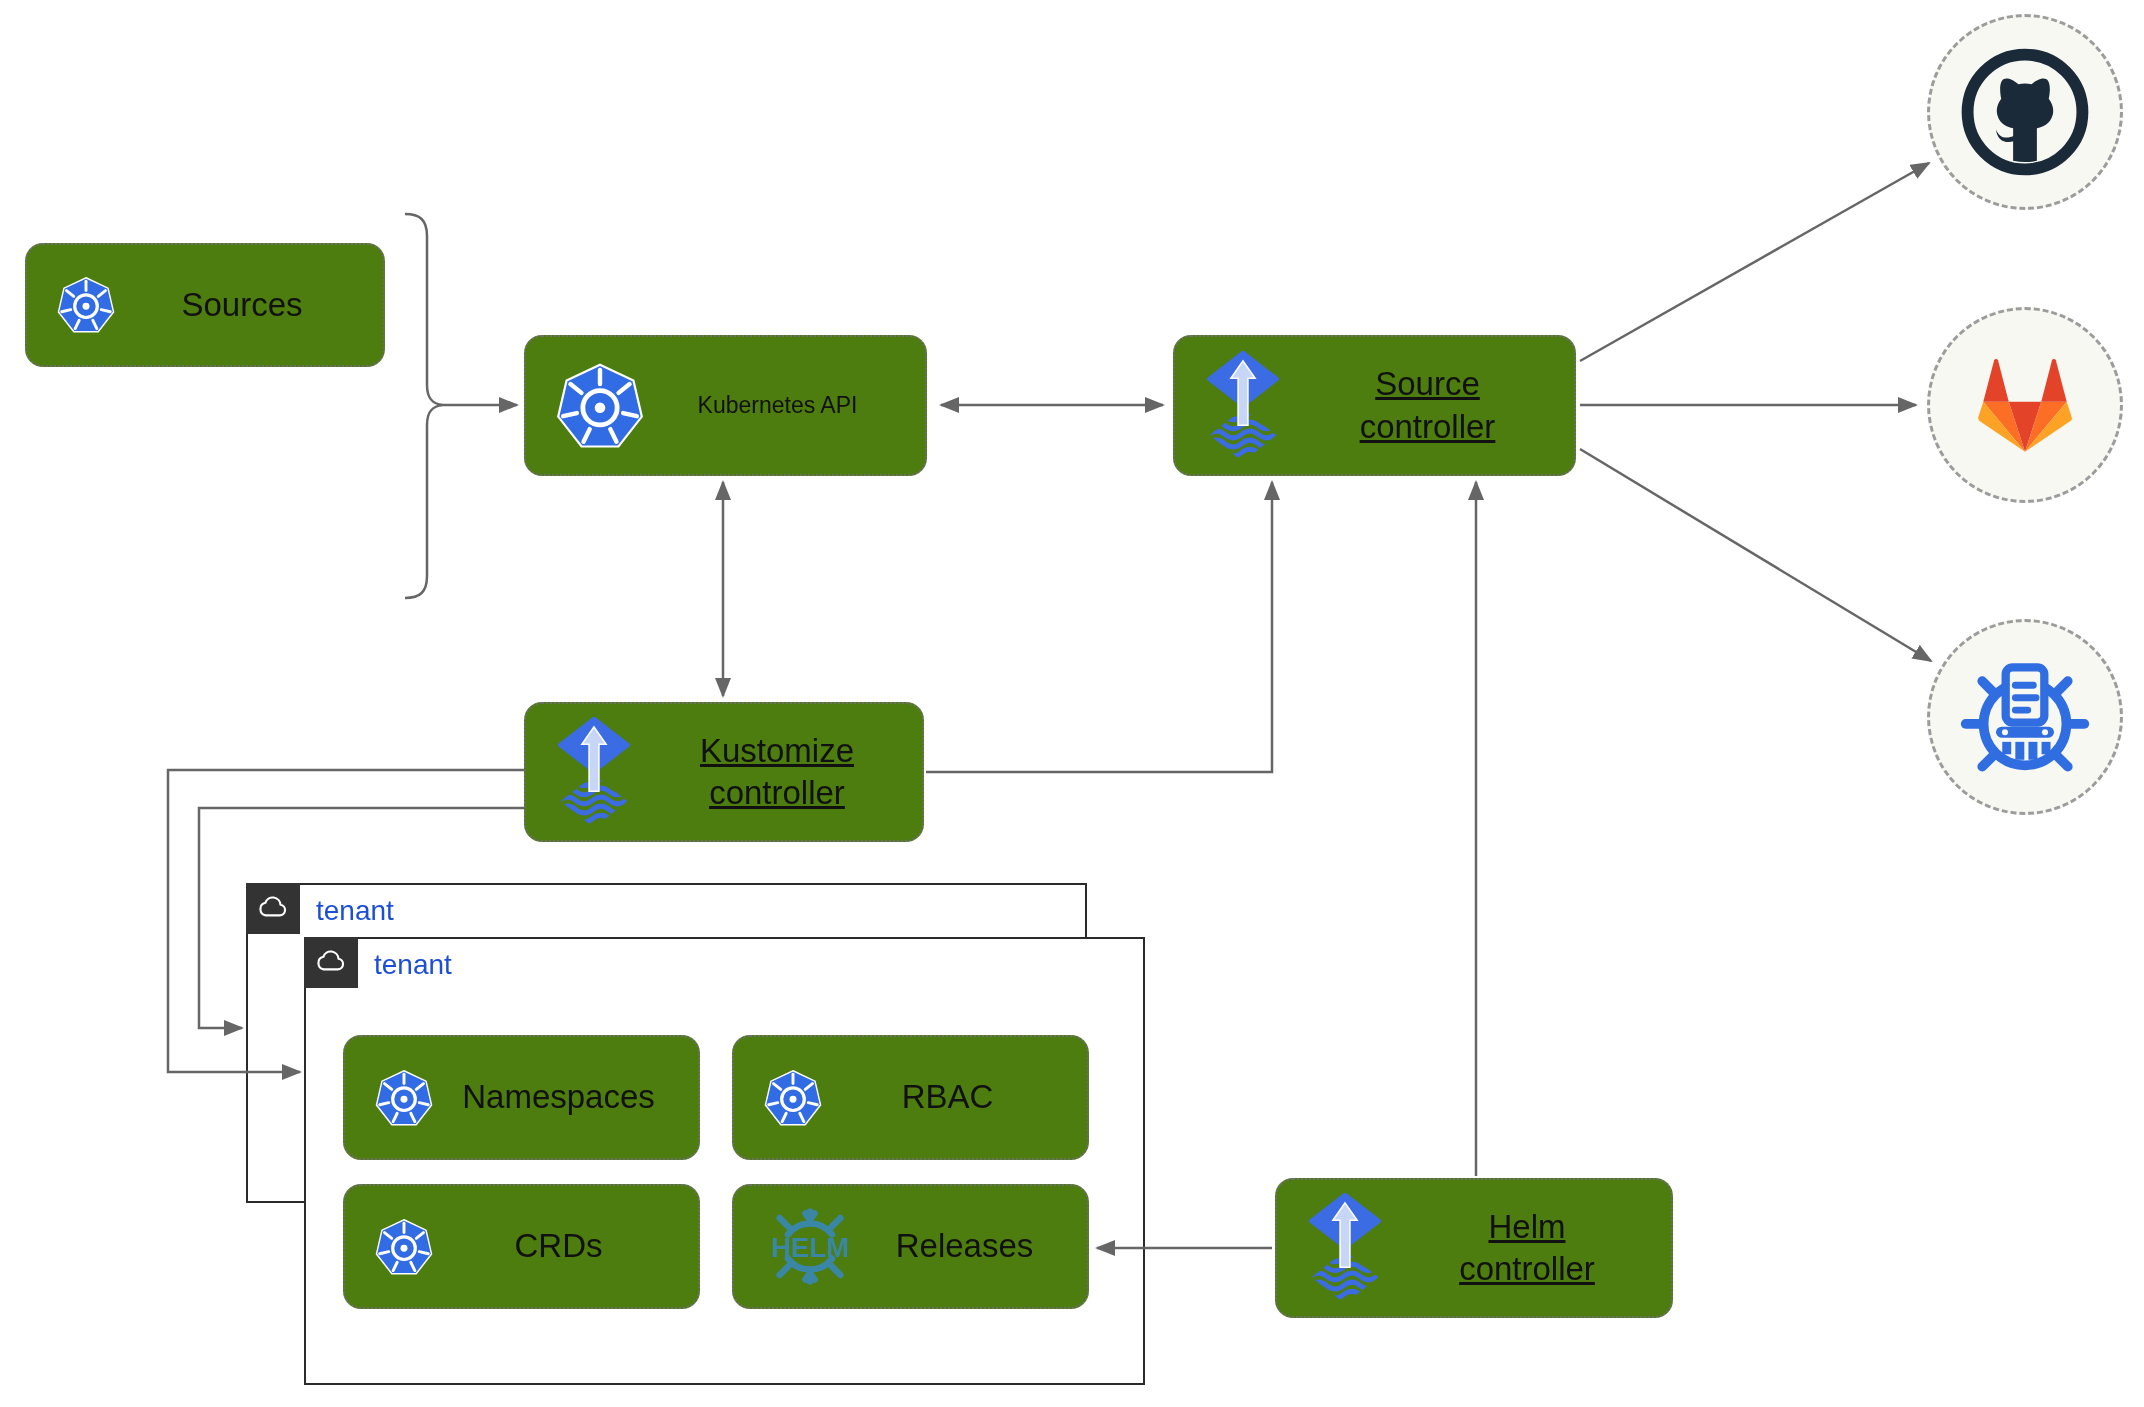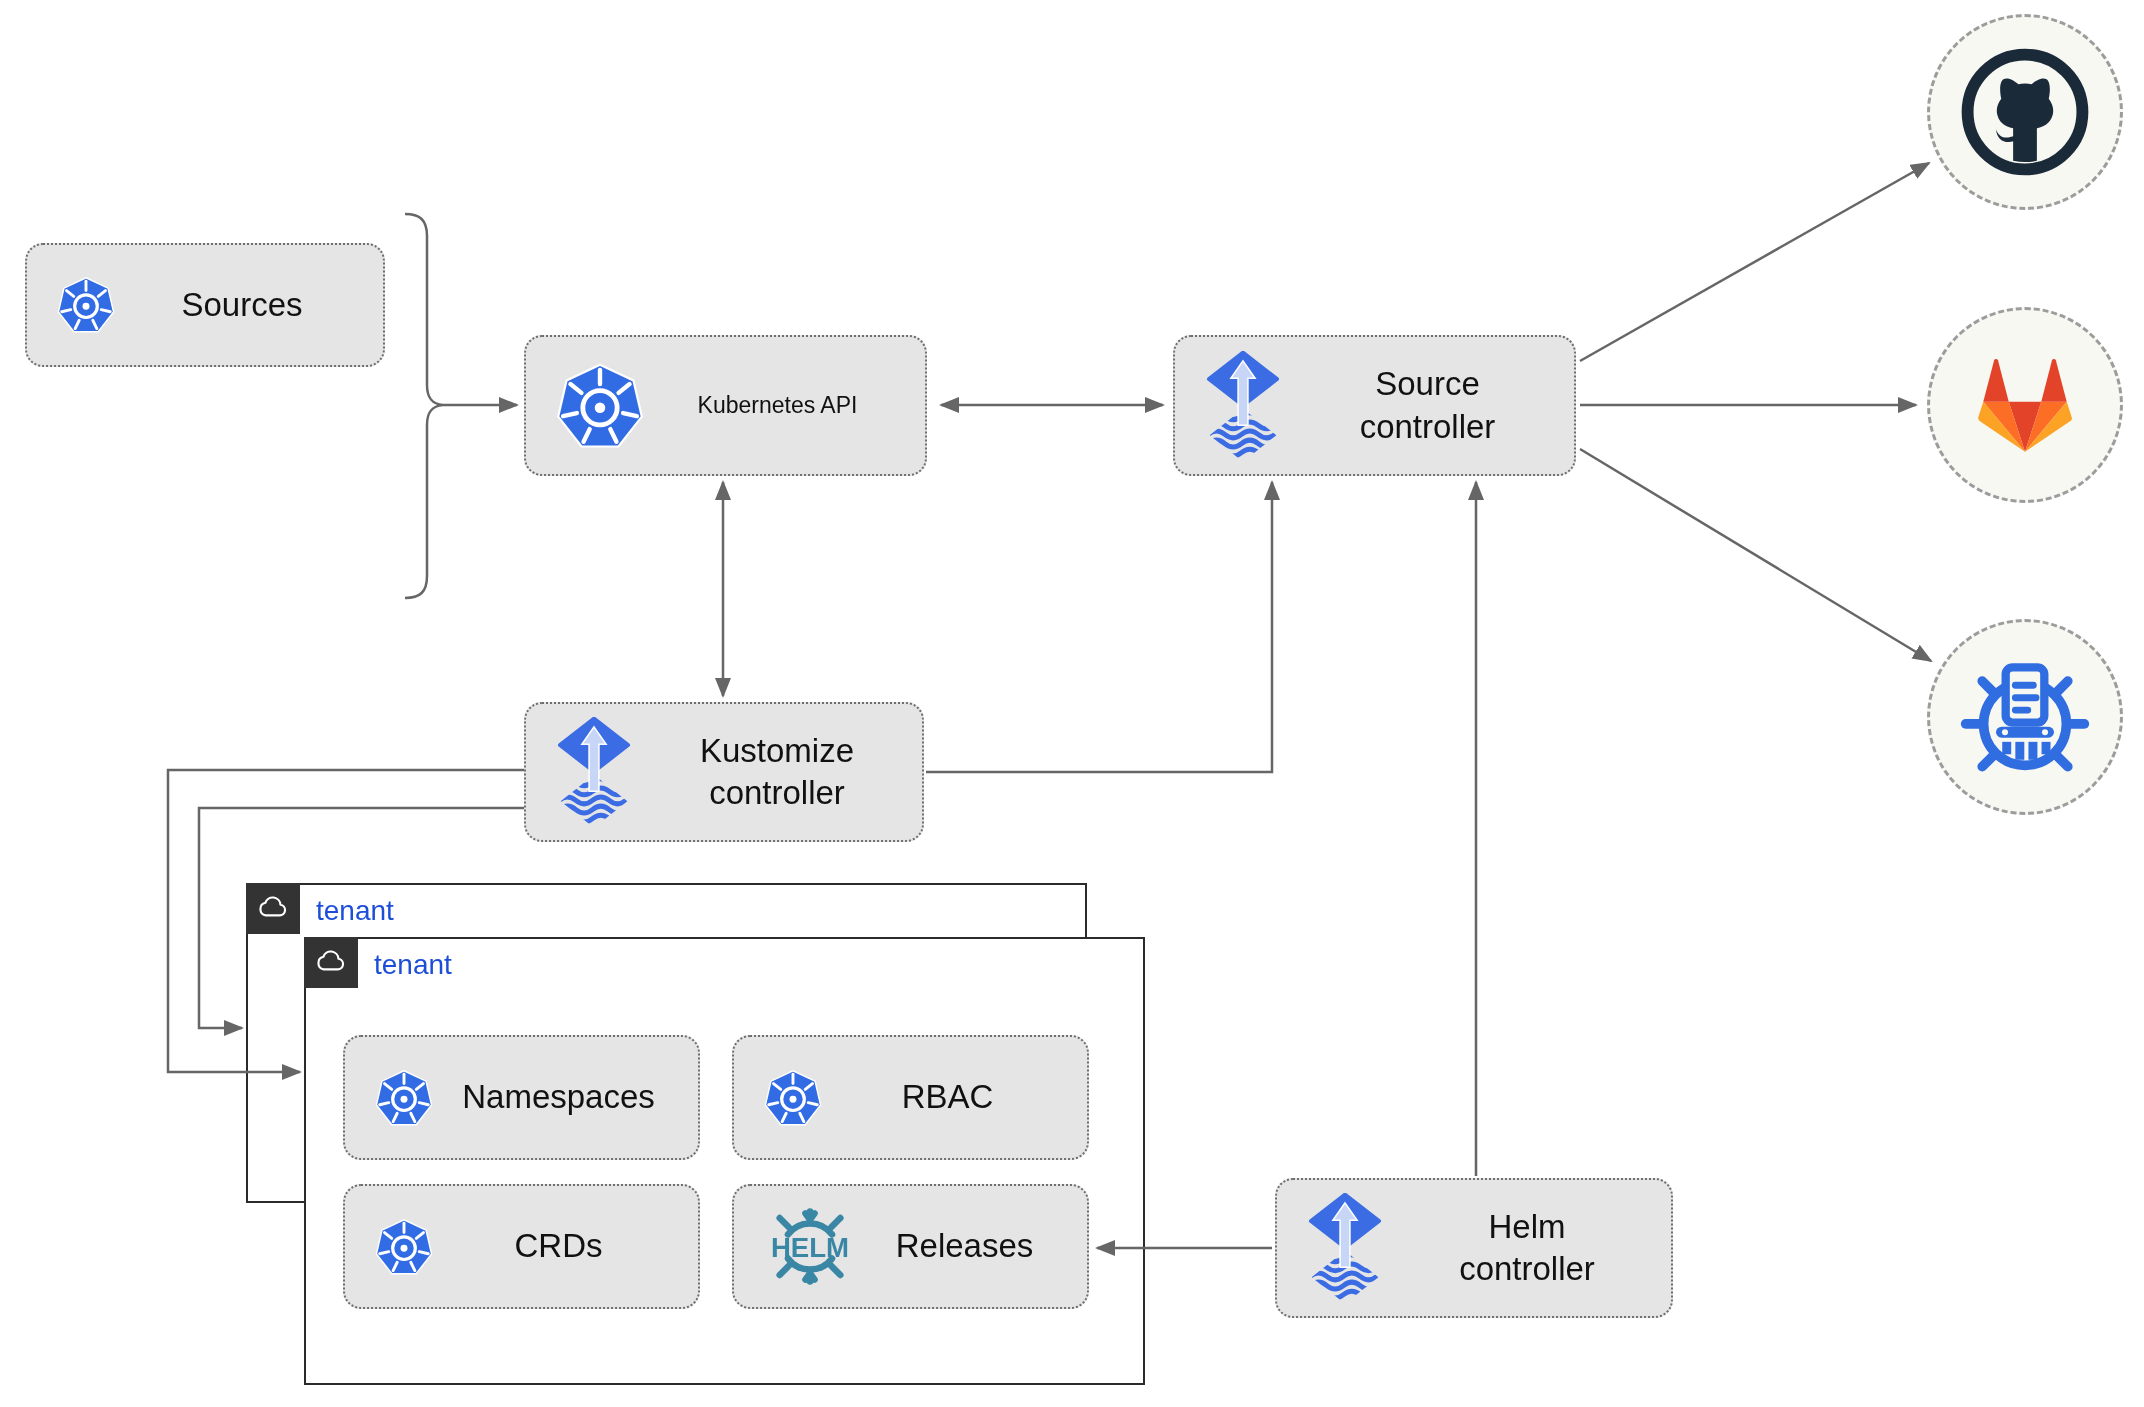--- a/index.html
+++ b/index.html
@@ -1,24 +1,24 @@
 <!DOCTYPE html>
 <html><head>
 <meta charset="utf-8">
 <style>
   html,body{margin:0;padding:0;background:#fff;}
   #canvas{position:relative;width:2144px;height:1407px;background:#ffffff;
           font-family:"Liberation Sans",sans-serif;color:#1a1a1a;overflow:hidden;}
   svg.overlay{position:absolute;left:0;top:0;width:2144px;height:1407px;pointer-events:none;z-index:6;}
-  .node{position:absolute;background:#e5e5e5;border:2.5px dotted #6e6e6e;border-radius:18px;
+  .node{position:absolute;background:#4d7c0f;border:2.5px dotted #6e6e6e;border-radius:18px;
         display:flex;align-items:center;z-index:3;box-sizing:border-box;}
   .node .nicon{flex:0 0 auto;margin-left:30px;}
   .node .label{flex:1;text-align:center;font-size:33px;line-height:1.28;color:#111;
                padding-right:14px;}
-  .node .label.wrap{max-width:200px;margin:4px auto;padding-right:0;}
+  .node .label.wrap{max-width:200px;margin:4px auto;padding-right:0;text-decoration:underline;}
   .circle{position:absolute;width:196px;height:196px;border-radius:50%;
           border:3px dashed #9c9c9c;background:#f8f8f3;display:flex;align-items:center;
           justify-content:center;z-index:3;box-sizing:border-box;}
   .tenant{position:absolute;background:#ffffff;border:2.5px solid #2b2b2b;box-sizing:border-box;}
   .tenant .tab{position:absolute;left:-2.5px;top:-2.5px;width:54px;height:51px;background:#333333;
                display:flex;align-items:center;justify-content:center;}
   .tenant .tname{position:absolute;left:68px;top:10px;font-size:28px;color:#1d4ed8;}
   .z1{z-index:1}.z2{z-index:2}.z4{z-index:4}
 </style>
 </head>

